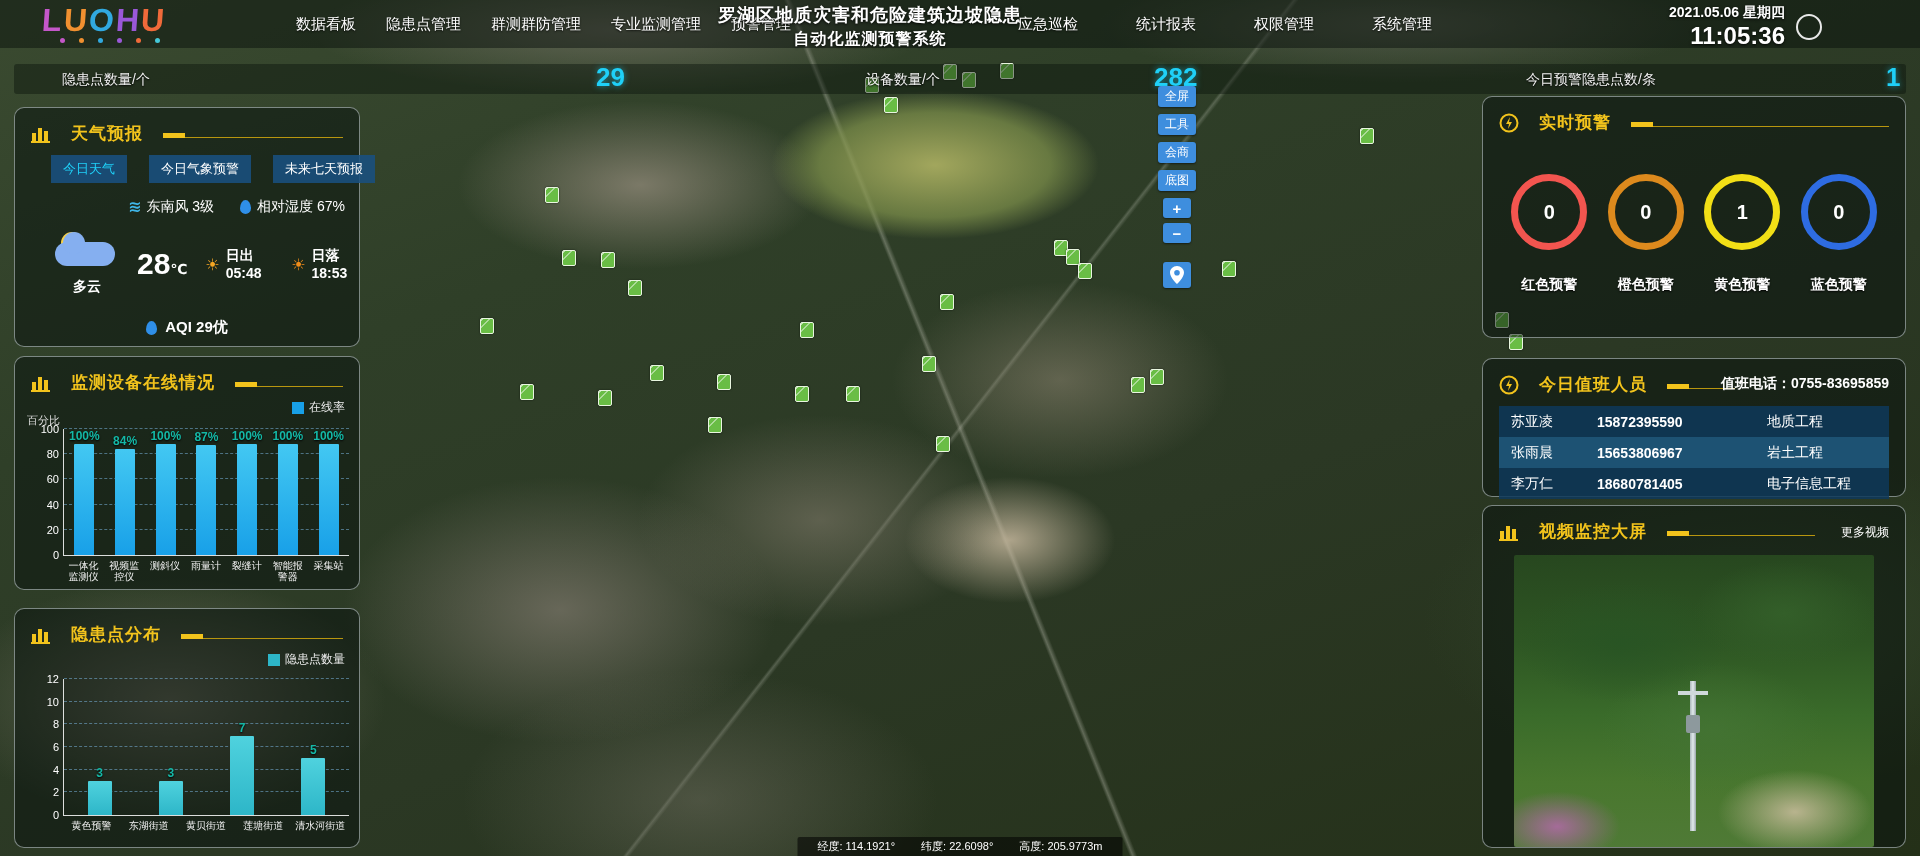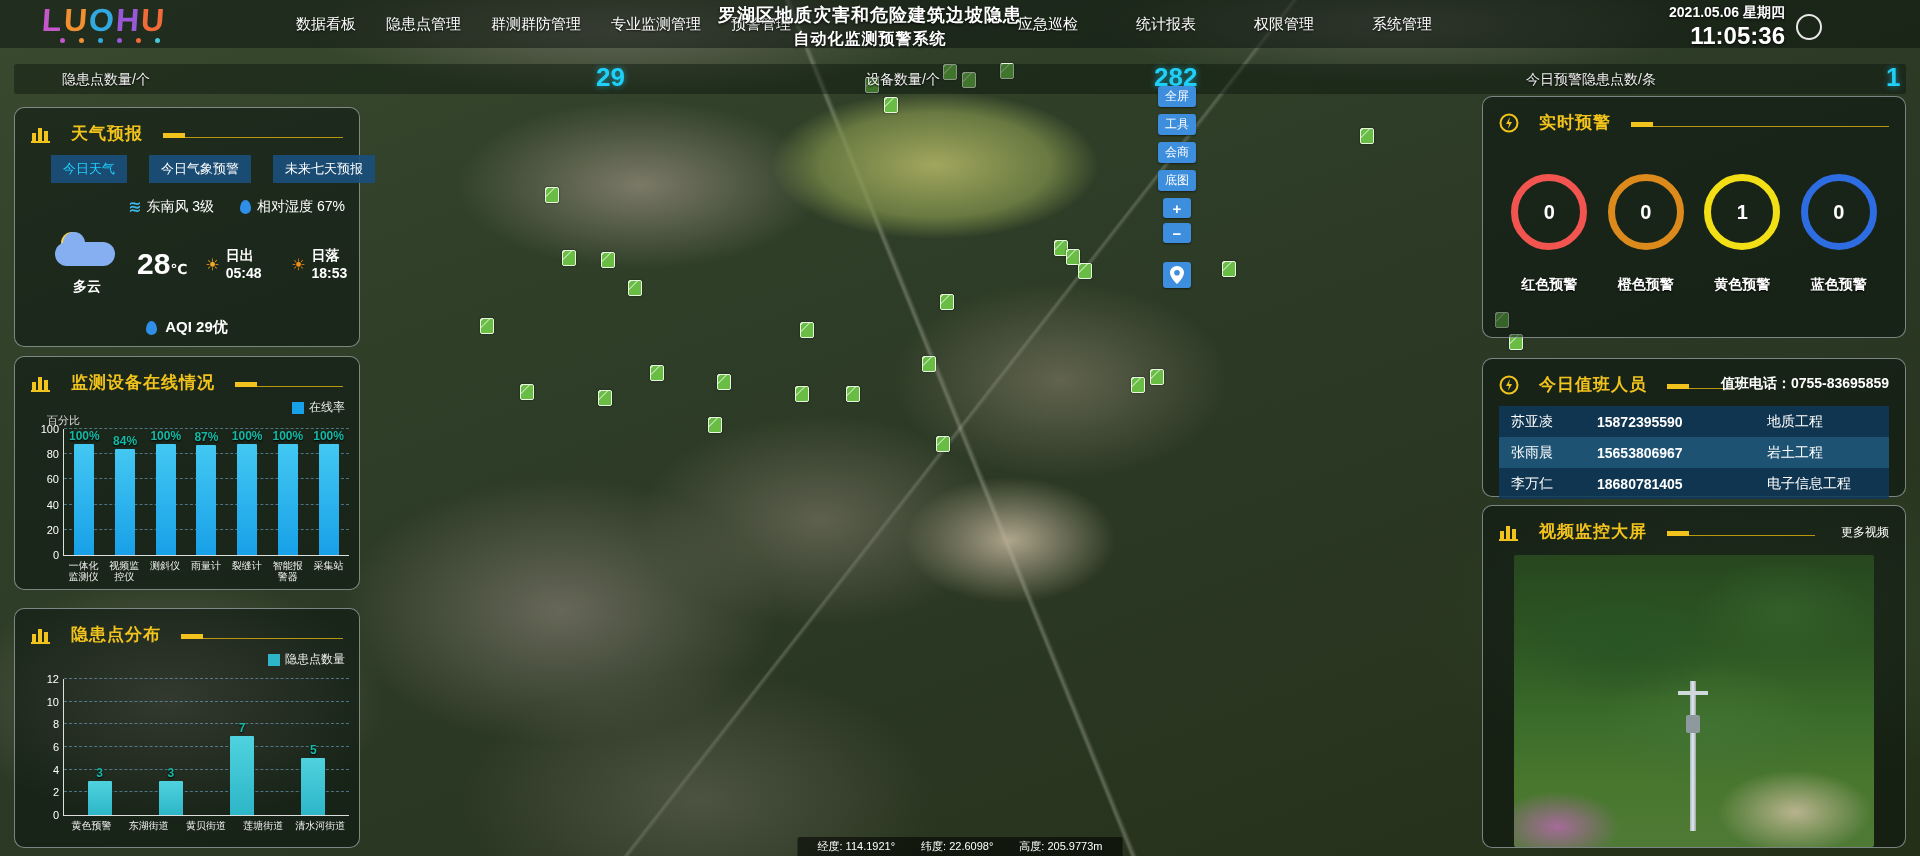--- a/index.html
+++ b/index.html
@@ -86,21 +86,21 @@
   .aqi-row{display:flex;align-items:center;gap:8px;justify-content:center;margin-top:22px;font-size:15px;font-weight:bold;}
   .drop{width:11px;height:14px;background:#2f8fe8;border-radius:50% 50% 50% 50%/60% 60% 40% 40%;position:relative;}
   .drop::before{content:'';position:absolute;left:50%;top:-4px;width:0;height:0;border:5px solid transparent;border-bottom:7px solid #2f8fe8;transform:translateX(-50%);}
   .windglyph{color:#3fb6e8;font-size:16px;font-weight:bold;letter-spacing:-1px;}
   .sunglyph{color:#f5a623;font-size:16px;}
 
   
   .legend{position:absolute;right:14px;display:flex;align-items:center;gap:5px;font-size:12px;color:#eee;}
   .legend i{width:12px;height:12px;display:block;}
   .chart{position:absolute;left:14px;right:10px;}
-  .ylab{position:absolute;left:-2px;top:-16px;font-size:11px;color:#ddd;margin-left:20px;}
+  .ylab{position:absolute;left:-2px;top:-16px;font-size:11px;color:#ddd;}
   .plot{position:relative;margin-left:34px;border-left:1px solid rgba(255,255,255,.85);border-bottom:1px solid rgba(255,255,255,.85);}
   .grid{position:absolute;left:0;right:0;height:0;border-top:1px dashed rgba(120,178,220,.55);}
   .ytick{position:absolute;left:-32px;width:27px;text-align:right;font-size:11px;color:#fff;}
   .bars{position:absolute;inset:0;display:flex;align-items:flex-end;justify-content:space-around;}
   .bslot{display:flex;flex-direction:column;align-items:center;justify-content:flex-end;height:100%;}
   .bval{font-size:12px;font-weight:bold;color:#14b8a6;margin-bottom:1px;text-shadow:0 1px 2px #000;}
   .bar{border-radius:1px 1px 0 0;}
   .xrow{display:flex;justify-content:space-around;margin-left:34px;margin-top:4px;}
   .xlab{font-size:10px;line-height:11px;color:#f0f0f0;text-align:center;word-break:break-all;}
 

